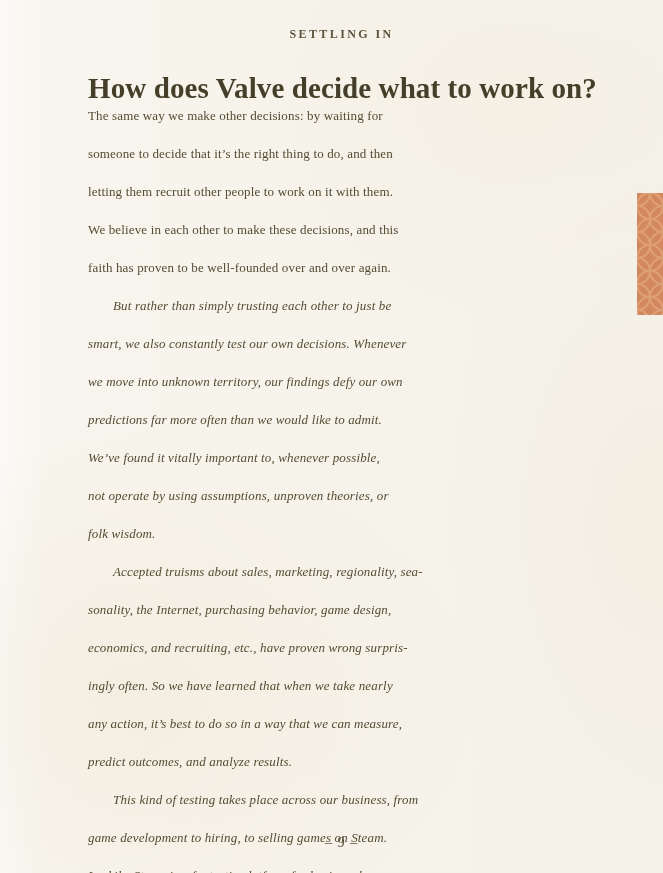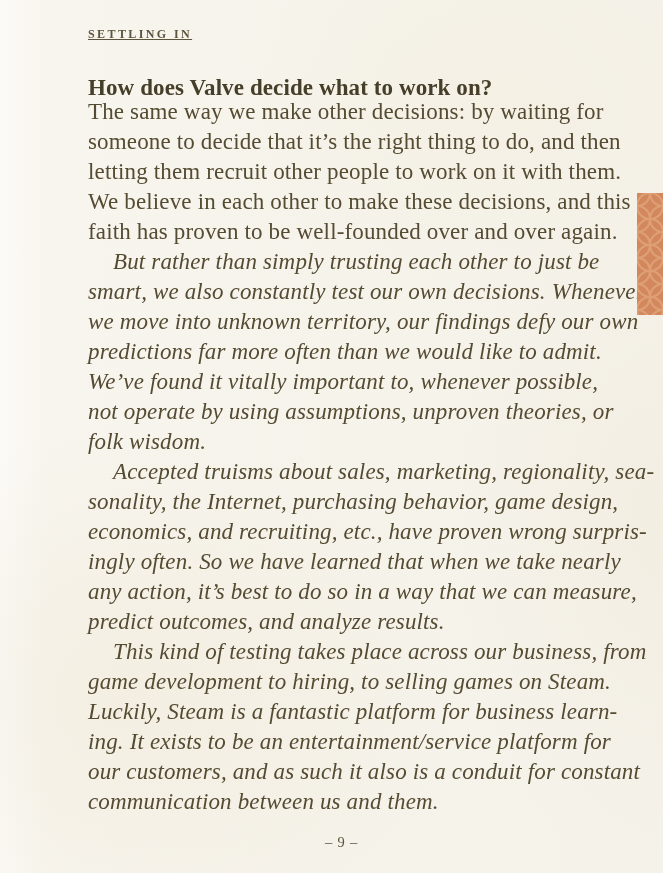--- a/index.html
+++ b/index.html
@@ -17,49 +17,49 @@
       radial-gradient(ellipse 420px 300px at 78% 12%, rgba(243,238,223,0.55), rgba(243,238,223,0) 70%),
       radial-gradient(ellipse 520px 420px at 20% 80%, rgba(238,231,211,0.45), rgba(238,231,211,0) 65%),
       radial-gradient(ellipse 300px 500px at 99% 60%, rgba(240,234,218,0.5), rgba(240,234,218,0) 70%),
       linear-gradient(90deg, #fbfaf7 0%, #f8f5ee 7%, #f6f3eb 50%, #f5f2ea 100%);
   }
   .running-header {
     position: absolute;
     left: 88px;
     top: 27px;
     width: 507px;
+    text-align: center;
     font-size: 12px;
     font-weight: 700;
     letter-spacing: 2.4px;
     color: #5c543d;
-    text-decoration: underline;
   }
   .section-heading {
     position: absolute;
     left: 88px;
     top: 61px;
     width: 520px;
-    font-size: 23px;
+    font-size: 29px;
     line-height: 30px;
     font-weight: 700;
     color: #453e28;
     letter-spacing: 0.1px;
     margin-top: 12px;
   }
   .body-text {
     position: absolute;
     left: 88px;
     top: 97px;
     width: 525px;
     color: #544b32;
   }
   .body-text .para {
     white-space: pre;
-    font-size: 23px;
-    line-height: 30px;
+    font-size: 13px;
+    line-height: 38px;
     letter-spacing: 0.15px;
   }
   .body-text .para.indent {
     text-indent: 25px;
     font-style: italic;
   }
   .page-number {
     position: absolute;
     left: 88px;
     top: 834px;

